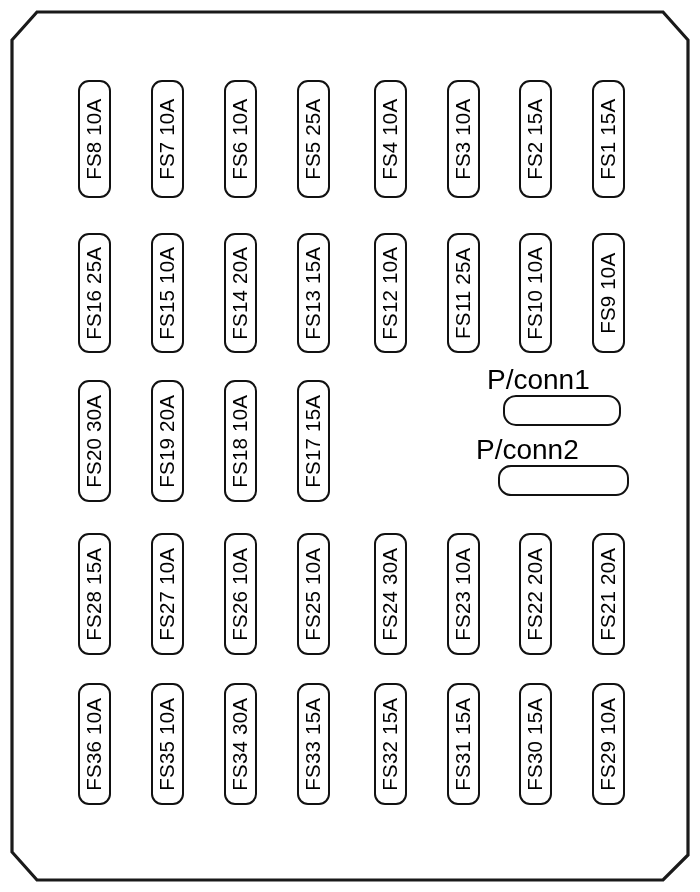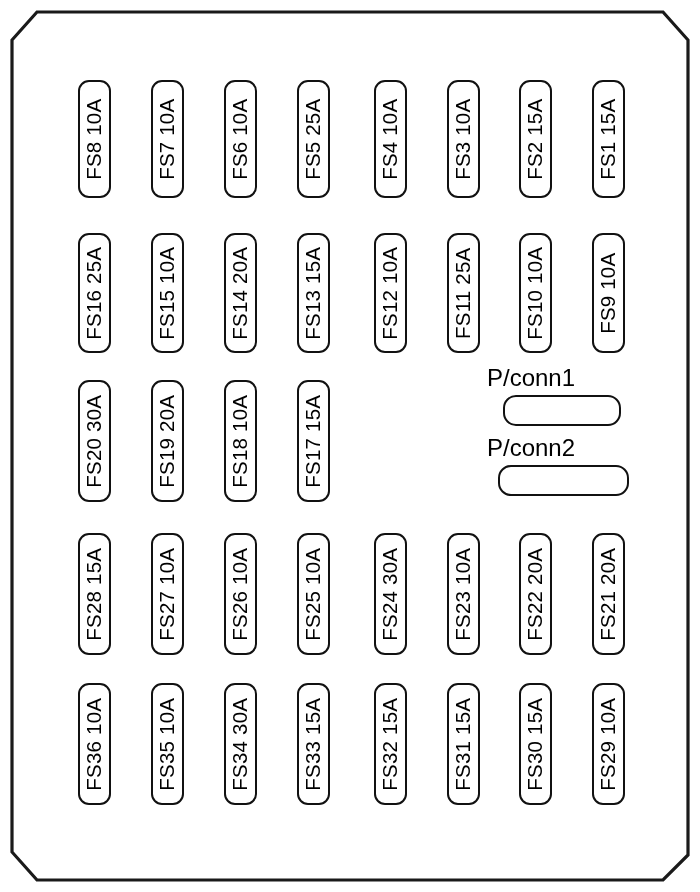--- a/index.html
+++ b/index.html
@@ -64,21 +64,21 @@
   .pconn {
     position: absolute;
     box-sizing: border-box;
     border: 2.4px solid #111111;
     border-radius: 13px;
     background: #ffffff;
   }
   .pconn-label {
     position: absolute;
     font-family: "Liberation Sans", sans-serif;
-    font-size: 24px;
+    font-size: 28px;
     font-weight: 400;
     color: #000000;
     white-space: nowrap;
     line-height: 1;
   }
 </style>
 </head>
 <body>
 
 <div id="page">
@@ -146,21 +146,21 @@
   <div class="fuse" style="left:224px; top:380px; width:33px; height:122px;">
     <span class="fuse-label">FS18 10A</span>
   </div>
   <div class="fuse" style="left:297px; top:380px; width:33px; height:122px;">
     <span class="fuse-label">FS17 15A</span>
   </div>
 
   <div class="pconn-label" style="left:487px; top:366px;">P/conn1</div>
   <div class="pconn" style="left:503px; top:395px; width:118px; height:31px;"></div>
 
-  <div class="pconn-label" style="left:487px; top:436px;">P/conn2</div>
+  <div class="pconn-label" style="left:476px; top:436px;">P/conn2</div>
   <div class="pconn" style="left:498px; top:465px; width:131px; height:31px;"></div>
 
   <div class="fuse" style="left:78px;  top:533px; width:33px; height:122px;">
     <span class="fuse-label">FS28 15A</span>
   </div>
   <div class="fuse" style="left:151px; top:533px; width:33px; height:122px;">
     <span class="fuse-label">FS27 10A</span>
   </div>
   <div class="fuse" style="left:224px; top:533px; width:33px; height:122px;">
     <span class="fuse-label">FS26 10A</span>

